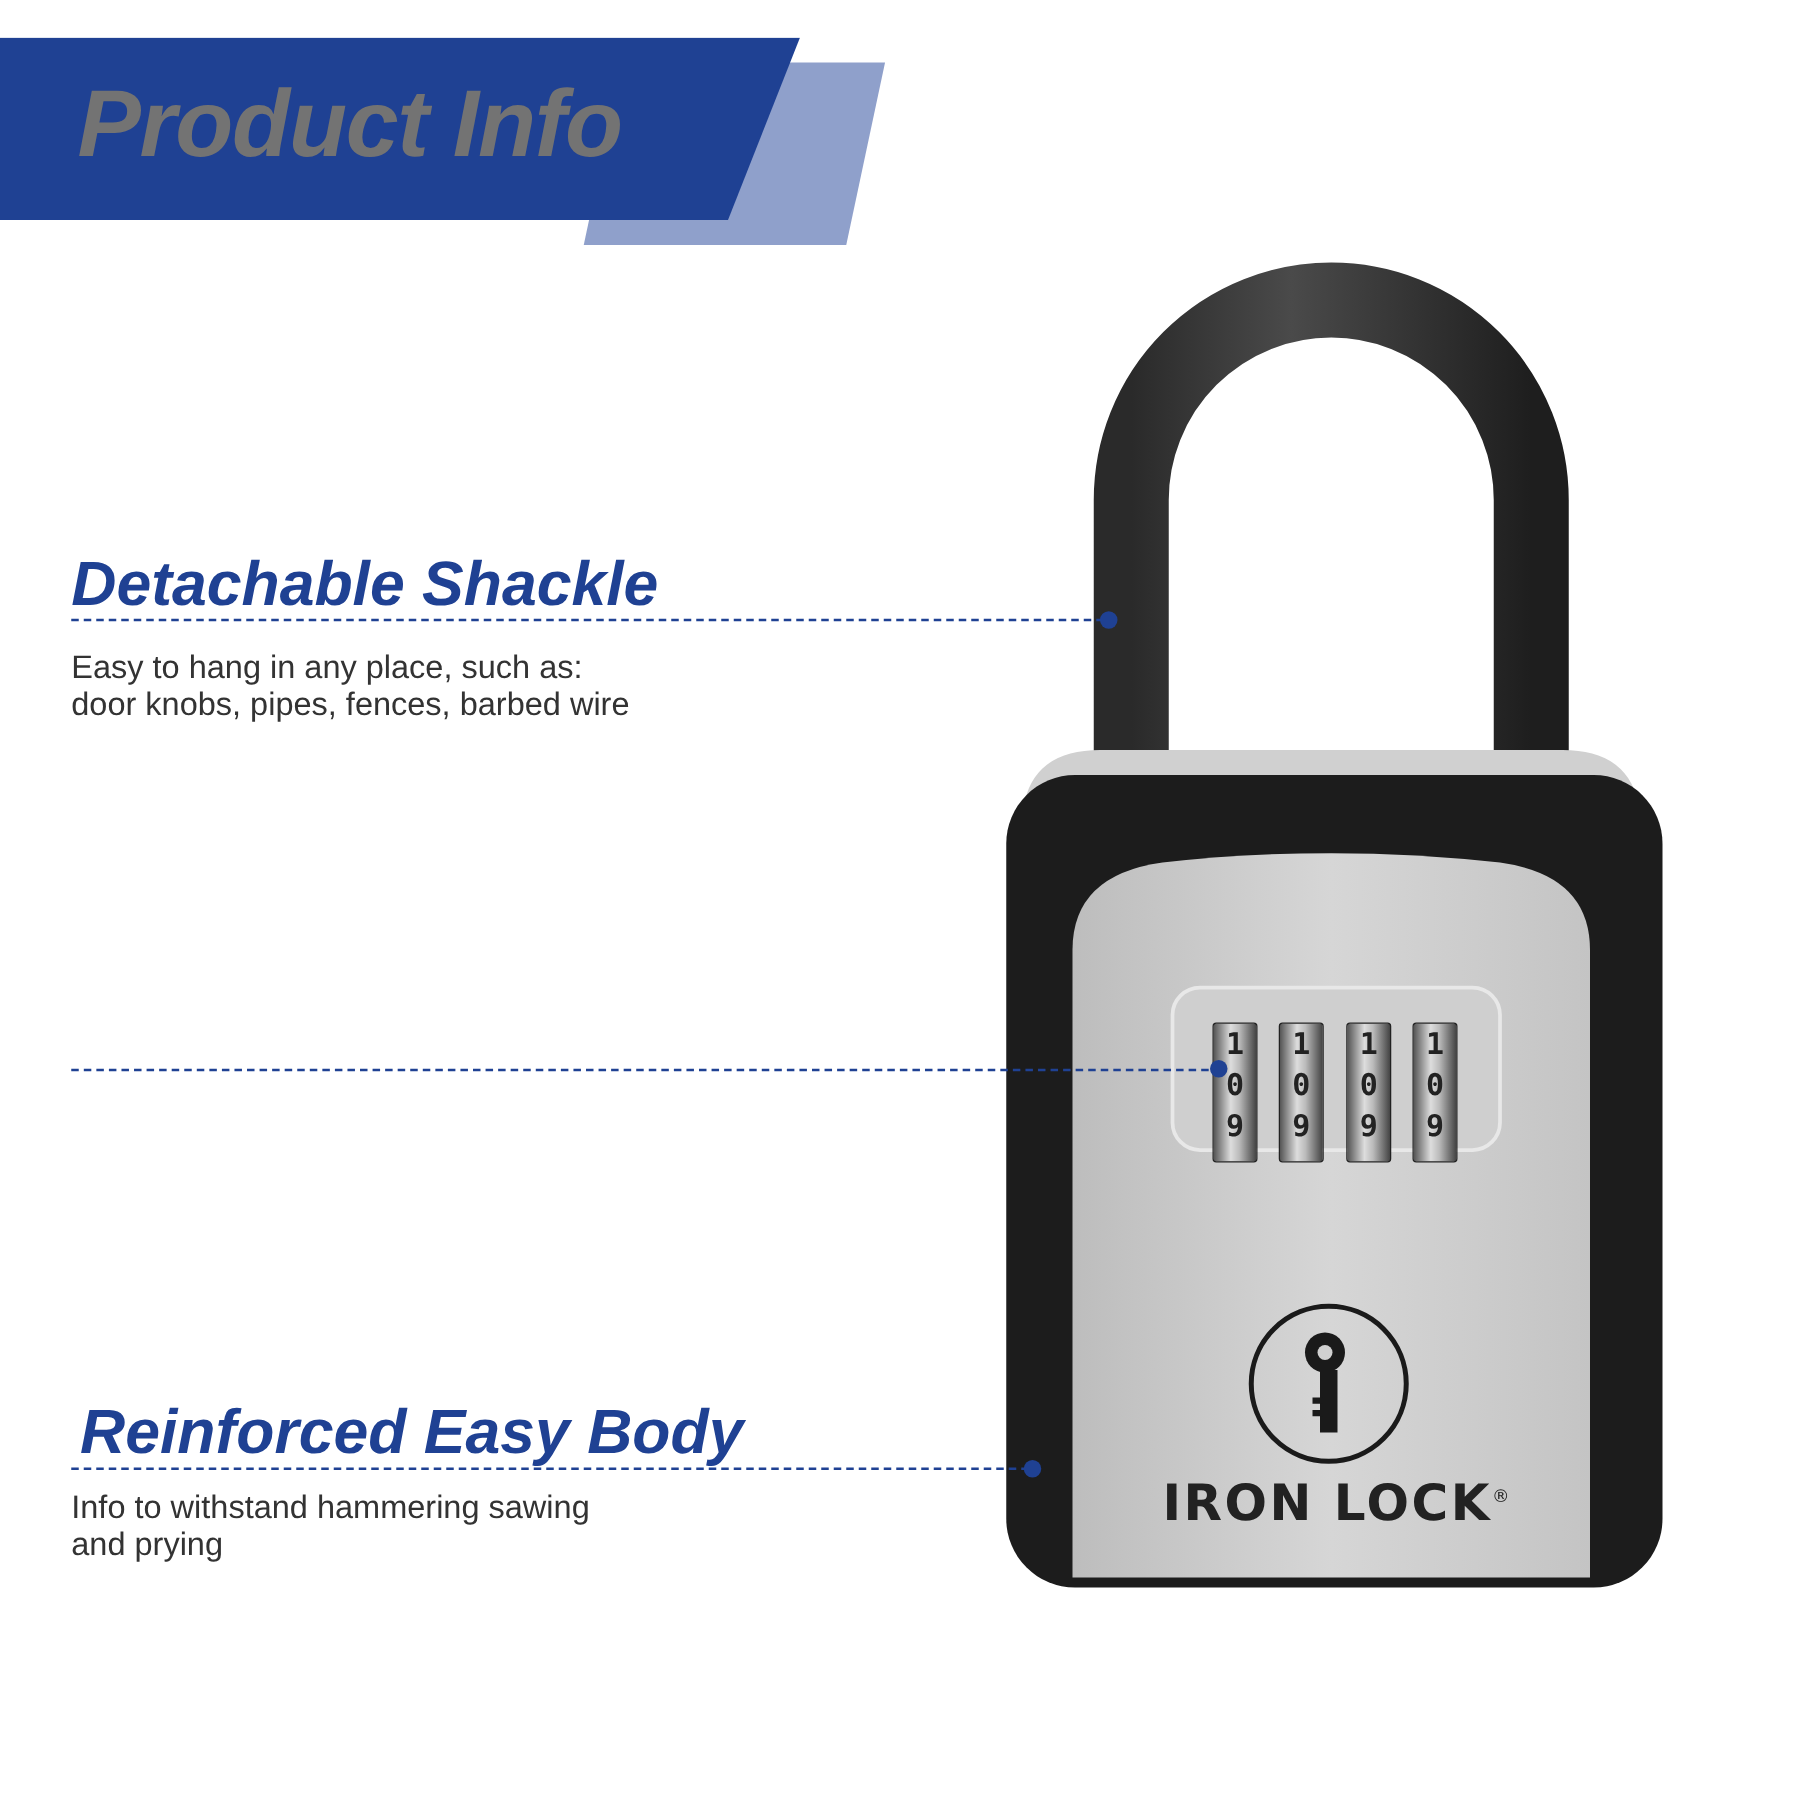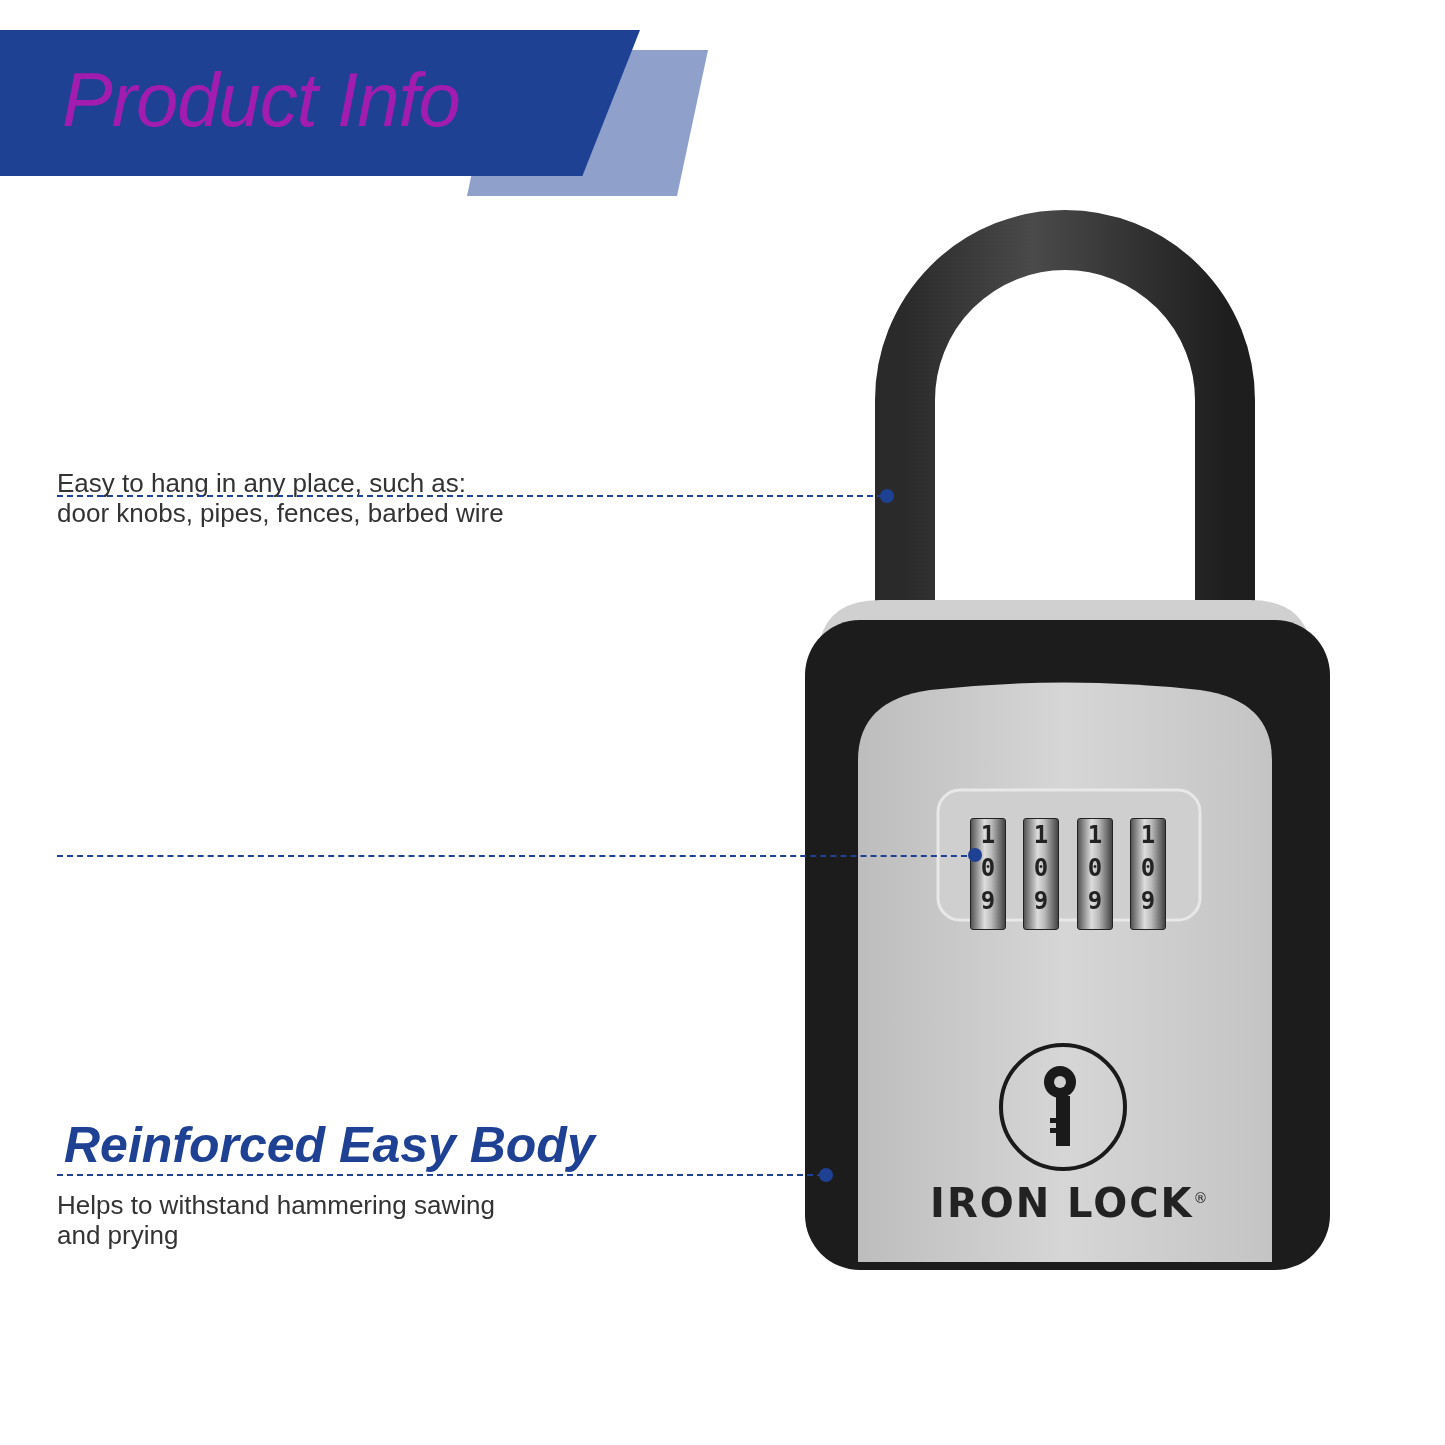--- a/index.html
+++ b/index.html
@@ -1,19 +1,19 @@
 <!DOCTYPE html>
 <html><head>
 <meta charset="utf-8">
 <style>
   html, body { margin:0; padding:0; }
   body { width:1445px; height:1445px; background:#ffffff; position:relative; overflow:hidden; font-family:"Liberation Sans", sans-serif; }
   .banner-shadow { position:absolute; left:467px; top:50px; width:210px; height:146px; background:#8fa0cb; transform:skewX(-12deg); transform-origin:bottom left; }
   .banner { position:absolute; left:0; top:30px; width:640px; height:146px; background:#1f4193; clip-path:polygon(0 0, 100% 0, 91% 100%, 0 100%); }
-  .banner-title { position:absolute; left:62px; top:62px; font-size:76px; font-weight:normal; font-style:italic; color:#a21caf; letter-spacing:-1px; line-height:1; }
+  .banner-title { position:absolute; left:62px; top:62px; font-size:76px; font-weight:bold; font-style:italic; color:#737373; letter-spacing:-1px; line-height:1; }
   .feature { position:absolute; left:57px; }
   .feature-title { font-size:50px; font-weight:bold; font-style:italic; color:#1f4193; line-height:1; white-space:nowrap; }
   .feature-desc { font-size:26px; color:#333333; line-height:30px; margin-top:18px; white-space:pre-line; }
   .leader { position:absolute; height:0; border-top:2px dashed #1f4193; }
   .dot { position:absolute; width:14px; height:14px; border-radius:50%; background:#1f4193; }
   .lock { position:absolute; left:0; top:0; width:1445px; height:1445px; pointer-events:none; }
   .brand { position:absolute; left:930px; top:1180px; font-size:40px; font-weight:bold; color:#222; letter-spacing:2px; font-family:"DejaVu Sans", sans-serif; }
   .brand sup { font-size:14px; font-weight:normal; vertical-align:super; }
   .digit-col { position:absolute; width:34px; height:110px; background:linear-gradient(90deg,#555,#ddd 40%,#bbb 60%,#444); border:1px solid #222; border-radius:3px; }
   .digit { display:block; text-align:center; font-family:"DejaVu Sans Mono", monospace; font-weight:bold; font-size:24px; color:#222; line-height:33px; }
@@ -78,32 +78,33 @@
     <span class="digit">0</span>
     <span class="digit">9</span>
   </div>
 </div>
 
 <div class="brand">
   <span>IRON LOCK</span><sup>®</sup>
 </div>
 
 <div class="feature" style="top:442px">
+  <div class="feature-title">Detachable Shackle</div>
   <div class="feature-desc" style="margin-top:26px">Easy to hang in any place, such as:
 door knobs, pipes, fences, barbed wire</div>
 </div>
 <div class="leader" style="left:57px;top:495px;width:826px"></div>
 <div class="dot" style="left:880px;top:489px"></div>
 
 <div class="feature" style="top:802px">
 </div>
 <div class="leader" style="left:57px;top:855px;width:920px"></div>
 <div class="dot" style="left:968px;top:848px"></div>
 
 <div class="feature" style="top:1120px;left:64px">
   <div class="feature-title">Reinforced Easy Body</div>
 </div>
 <div class="feature" style="top:1190px">
-  <div class="feature-desc" style="margin-top:0">Helps to withstand hammering sawing
+  <div class="feature-desc" style="margin-top:0">Info to withstand hammering sawing
 and prying</div>
 </div>
 <div class="leader" style="left:57px;top:1174px;width:766px"></div>
 <div class="dot" style="left:819px;top:1168px"></div>
 
 </body></html>

